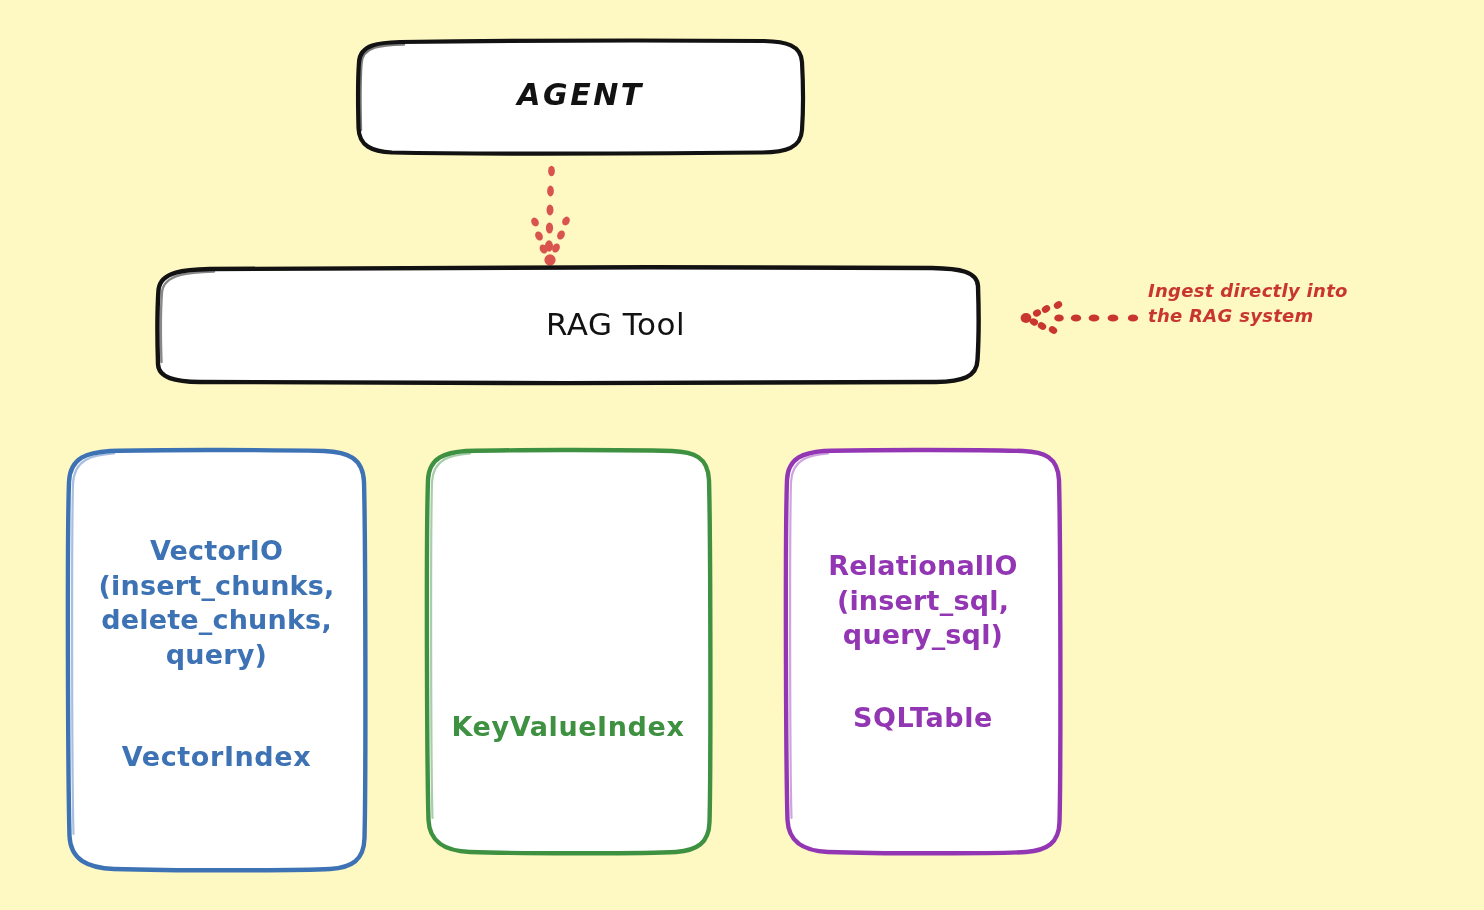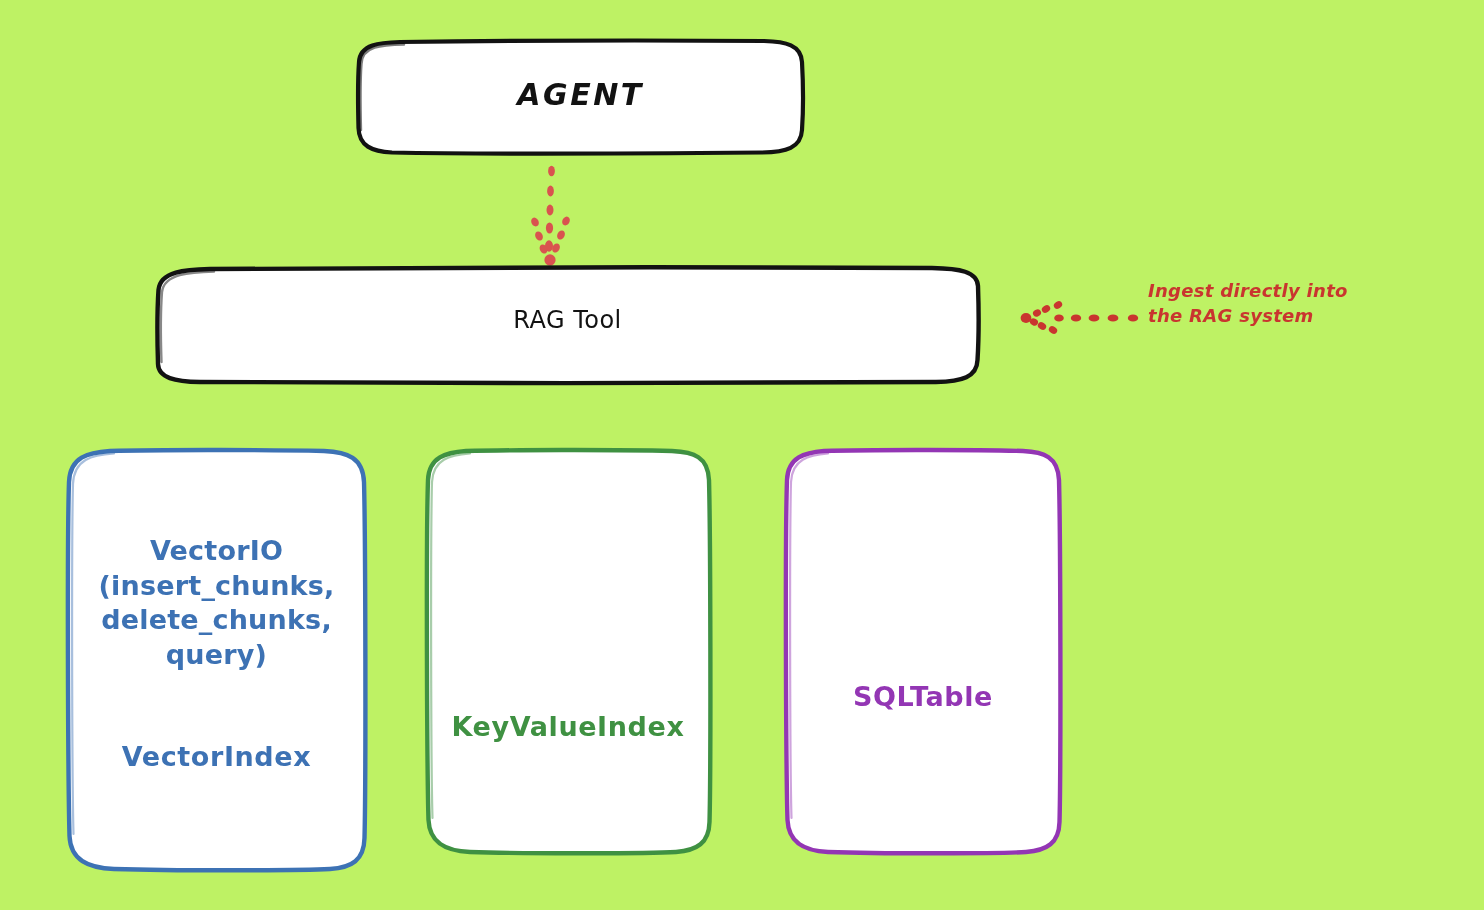--- a/index.html
+++ b/index.html
@@ -8,21 +8,21 @@
     padding: 0;
     background: #ffffff;
   }
   body {
     font-family: "DejaVu Sans", sans-serif;
   }
   #canvas {
     position: relative;
     width: 1484px;
     height: 910px;
-    background: #bef264;
+    background: #fef9c3;
     overflow: hidden;
   }
   #diagram-svg {
     position: absolute;
     left: 0;
     top: 0;
     width: 1484px;
     height: 910px;
   }
   .node-label {
@@ -42,42 +42,43 @@
     font-style: italic;
     font-weight: 600;
     letter-spacing: 2.5px;
     color: #121212;
   }
   
   #ragtool-label {
     left: 157px;
     top: 305px;
     width: 821px;
-    font-size: 24px;
+    font-size: 31px;
     font-weight: 500;
     letter-spacing: 0.5px;
     color: #121212;
+    padding-left: 48px;
   }
   
   .col-api {
     font-size: 27px;
     font-weight: 600;
     letter-spacing: 0.2px;
   }
   .col-index {
     font-size: 27px;
     font-weight: 700;
     letter-spacing: 0.6px;
   }
   #vectorio-api   { left: 68px;  top: 534px; width: 297px; color: #3d72b4; }
   #vectorio-index { left: 68px;  top: 740px; width: 297px; color: #3d72b4; }
   #keyvalueio-api   { left: 418px; top: 549px; width: 300px; color: #3f9142; }
   #keyvalueio-index { left: 418px; top: 710px; width: 300px; color: #3f9142; }
   #relationalio-api   { left: 786px; top: 549px; width: 274px; color: #9336b4; }
-  #relationalio-index { left: 786px; top: 680px; width: 274px; color: #9336b4; }
+  #relationalio-index { left: 786px; top: 701px; width: 274px; color: #9336b4; }
   
   #ingest-note {
     position: absolute;
     left: 1148px;
     top: 278px;
     width: 330px;
     font-size: 18px;
     font-weight: 600;
     line-height: 1.4;
     color: #c9352f;
@@ -212,18 +213,21 @@
   <div class="node-label" id="ragtool-label">RAG Tool</div>
 
   <div class="node-label col-api" id="vectorio-api">VectorIO
 (insert_chunks,
 delete_chunks,
 query)</div>
   <div class="node-label col-index" id="vectorio-index">VectorIndex</div>
 
   <div class="node-label col-index" id="keyvalueio-index">KeyValueIndex</div>
 
+  <div class="node-label col-api" id="relationalio-api">RelationalIO
+(insert_sql,
+query_sql)</div>
   <div class="node-label col-index" id="relationalio-index">SQLTable</div>
 
   <div id="ingest-note">Ingest directly into
 the RAG system</div>
 
 </div>
 
 </body></html>

